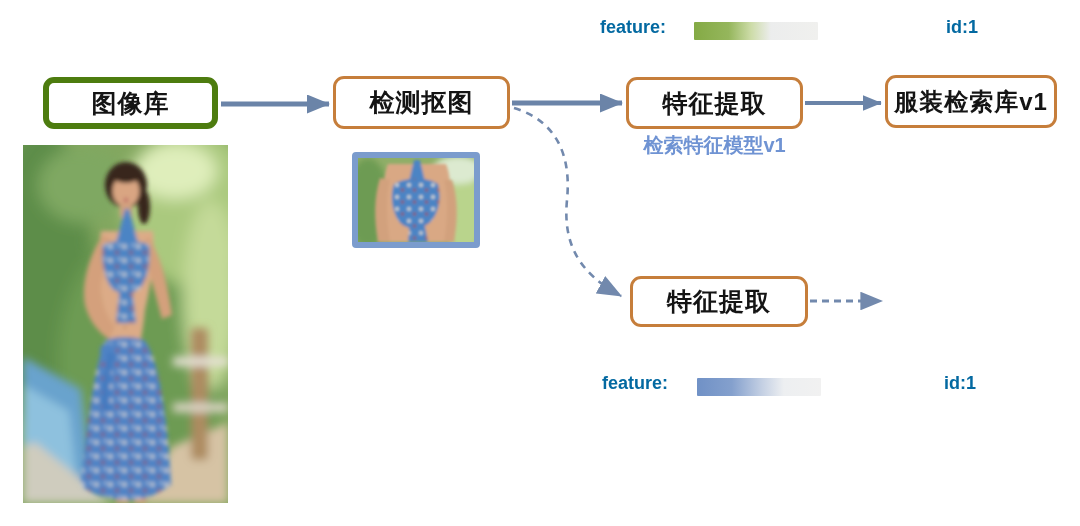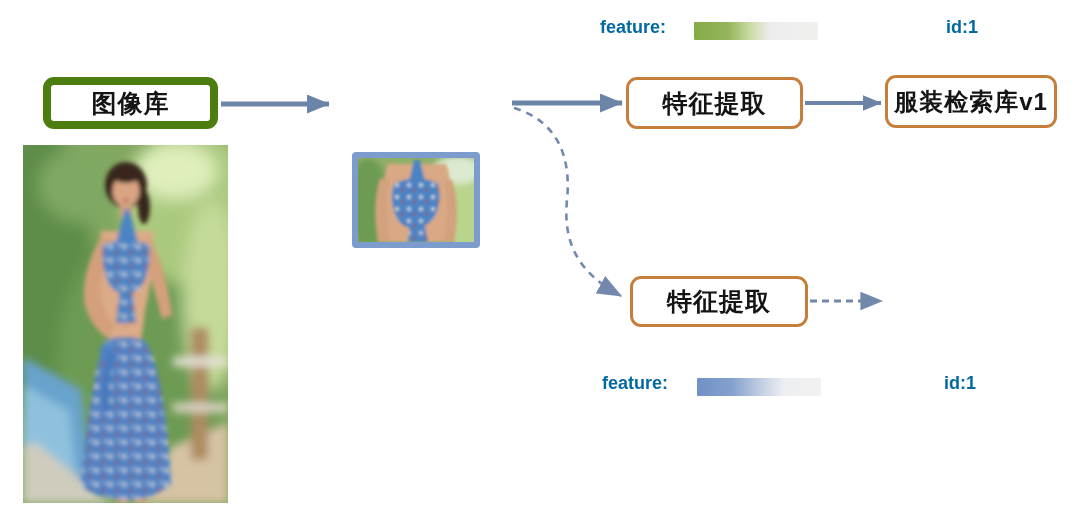--- a/index.html
+++ b/index.html
@@ -6,21 +6,21 @@
   #canvas{
     position:relative;width:1080px;height:526px;background:#ffffff;overflow:hidden;
     font-family:"Liberation Sans","DejaVu Sans",sans-serif;
   }
   
   .fbox{
     position:absolute;display:flex;align-items:center;justify-content:center;
     background:#ffffff;border-radius:11px;box-sizing:border-box;
     font-weight:bold;font-size:25px;color:#141414;letter-spacing:1px;
   }
-  .border-blue{border:8px solid #4d7c0f;}
+  .border-blue{border:6px solid #4d7c0f;}
   .border-orange{border:3px solid #c67e3b;}
   .caption{
     position:absolute;text-align:center;font-weight:bold;font-size:20px;color:#6f93d3;
   }
   .annot{
     position:absolute;font-weight:bold;font-size:18px;color:#0369a1;
   }
   .fbar{position:absolute;height:18px;width:124px;border-radius:1px;}
   .fbar-green{background:linear-gradient(90deg,#84aa45 0%,#95b65c 28%,#cddca8 46%,#eceded 62%,#f0f0ee 100%);}
   .fbar-blue{background:linear-gradient(90deg,#7091c6 0%,#84a0cd 28%,#c3cfe3 52%,#edeff1 70%,#f1f1f1 100%);}
@@ -53,29 +53,33 @@
     <line x1="512" y1="103" x2="622" y2="103" stroke="#6b84a8" stroke-width="5" marker-end="url(#mSolid)"></line>
     <line x1="805" y1="103" x2="881" y2="103" stroke="#6b84a8" stroke-width="4.2" marker-end="url(#mSolid)"></line>
     <path d="M514,108 C560,122 571,160 567,200 C563,242 577,272 621,296" fill="none" stroke="#7289ad" stroke-width="2.6" stroke-dasharray="7 6" marker-end="url(#mDashC)"></path>
     <line x1="810" y1="301" x2="882" y2="301" stroke="#7289ad" stroke-width="3" stroke-dasharray="7 5" marker-end="url(#mDashH)"></line>
   </svg>
 
   <div class="fbox border-blue" style="left:43px;top:77px;width:175px;height:52px;">
     <span>图像库</span>
   </div>
 
+  <div class="fbox border-orange" style="left:333px;top:76px;width:177px;height:53px;">
+    <span>检测抠图</span>
+  </div>
 
   <div class="fbox border-orange" style="left:626px;top:77px;width:177px;height:52px;">
     <span>特征提取</span>
   </div>
 
   <div class="fbox border-orange" style="left:885px;top:75px;width:172px;height:53px;font-size:24px;">
     <span>服装检索库v1</span>
   </div>
 
+  <div class="caption" style="left:626px;top:132px;width:177px;">检索特征模型v1</div>
 
   <div class="fbox border-orange" style="left:630px;top:276px;width:178px;height:51px;">
     <span>特征提取</span>
   </div>
 
 
 
   <div class="annot" style="left:600px;top:17px;">feature:</div>
   <div class="fbar fbar-green" style="left:694px;top:22px;"></div>
   <div class="annot" style="left:946px;top:17px;">id:1</div>

